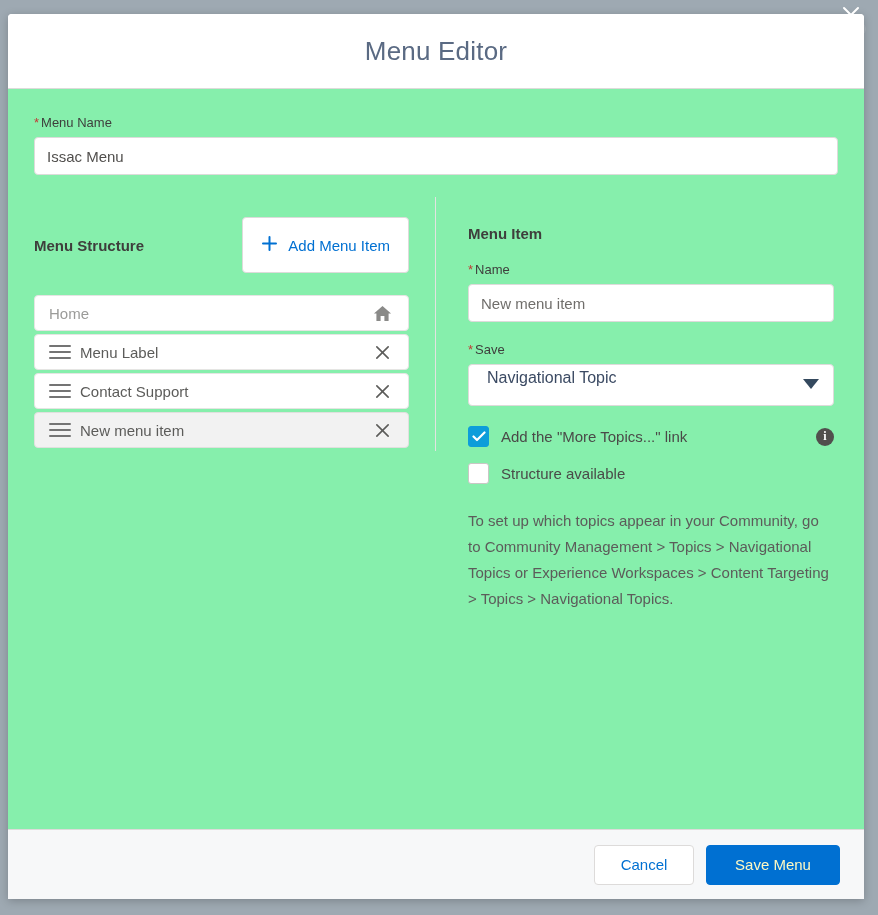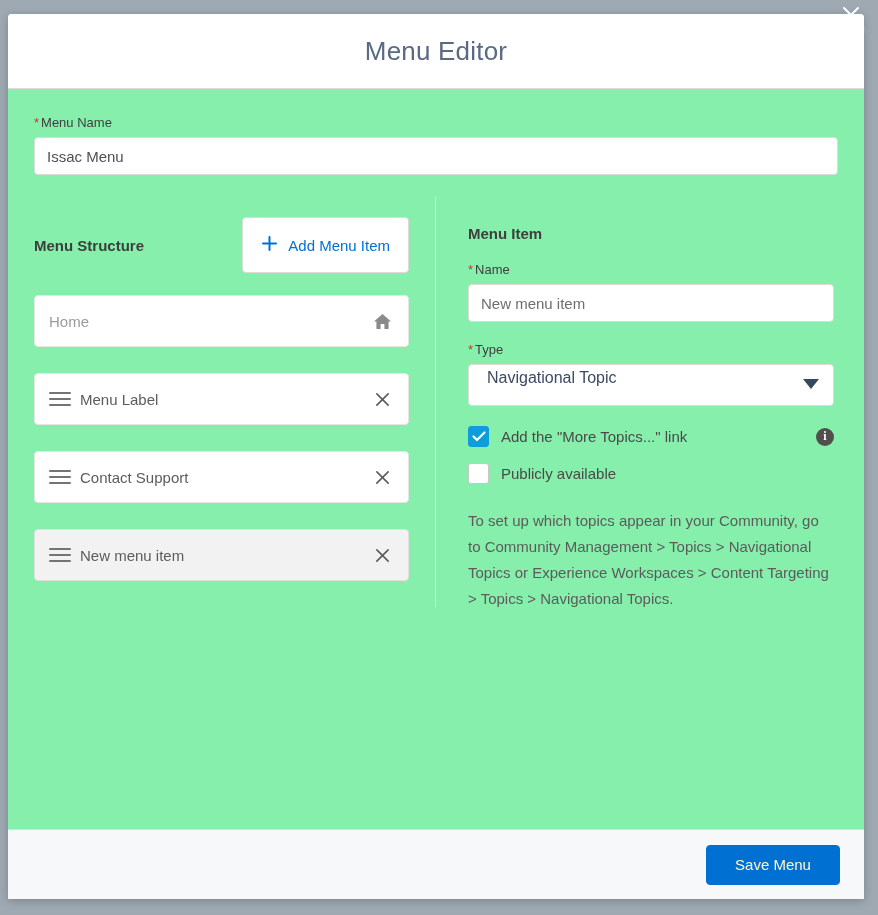--- a/index.html
+++ b/index.html
@@ -140,28 +140,28 @@
     font-size: 15px;
     cursor: pointer;
     font-family: "Liberation Sans", sans-serif;
   }
   .plus-icon { display: block; }
 
   
   .menu-list { }
   .menu-row {
     position: relative;
-    height: 52px;
+    height: 36px;
     border: 1px solid #e5e5e3;
     border-radius: 4px;
     background: #fff;
     display: flex;
     align-items: center;
     padding: 0 14px 0 14px;
-    margin-bottom: 26px;
+    margin-bottom: 3px;
   }
   .menu-row.selected {
     background: #f2f2f2;
     border-color: #e0e0de;
   }
   .drag-handle {
     width: 22px;
     flex: 0 0 22px;
     display: flex;
     flex-direction: column;
@@ -400,21 +400,21 @@
 
         <div class="field-group">
           <label class="field-label">
             <span class="req">*</span><span>Name</span>
           </label>
           <input class="text-input placeholderish" type="text" value="New menu item" style="">
         </div>
 
         <div class="field-group">
           <label class="field-label">
-            <span class="req">*</span><span>Type</span>
+            <span class="req">*</span><span>Save</span>
           </label>
           <div class="select-wrap">
             <div class="select-input">
               <span>Navigational Topic</span>
             </div>
             <span class="select-arrow">
               <svg width="16" height="11" viewBox="0 0 16 11">
                 <path d="M0 0 L16 0 L8 10 Z" fill="#34495e"></path>
               </svg>
             </span>
@@ -426,26 +426,27 @@
             <svg width="14" height="11" viewBox="0 0 14 11">
               <path d="M1.5 5.5 L5 9 L12.5 1.5" stroke="#ffffff" stroke-width="2.2" fill="none" stroke-linecap="round" stroke-linejoin="round"></path>
             </svg>
           </span>
           <span class="check-label">Add the "More Topics..." link</span>
           <span class="info-icon">i</span>
         </div>
 
         <div class="check-row">
           <span class="checkbox"></span>
-          <span class="check-label">Publicly available</span>
+          <span class="check-label">Structure available</span>
         </div>
 
         <div class="help-text">To set up which topics appear in your Community, go to Community Management &gt; Topics &gt; Navigational Topics or Experience Workspaces &gt; Content Targeting &gt; Topics &gt; Navigational Topics.</div>
       </div>
 
     </div>
   </div>
 
   <div class="modal-footer">
+    <button class="btn btn-neutral">Cancel</button>
     <button class="btn btn-brand">Save Menu</button>
   </div>
 
 </div>
 
 </body></html>

